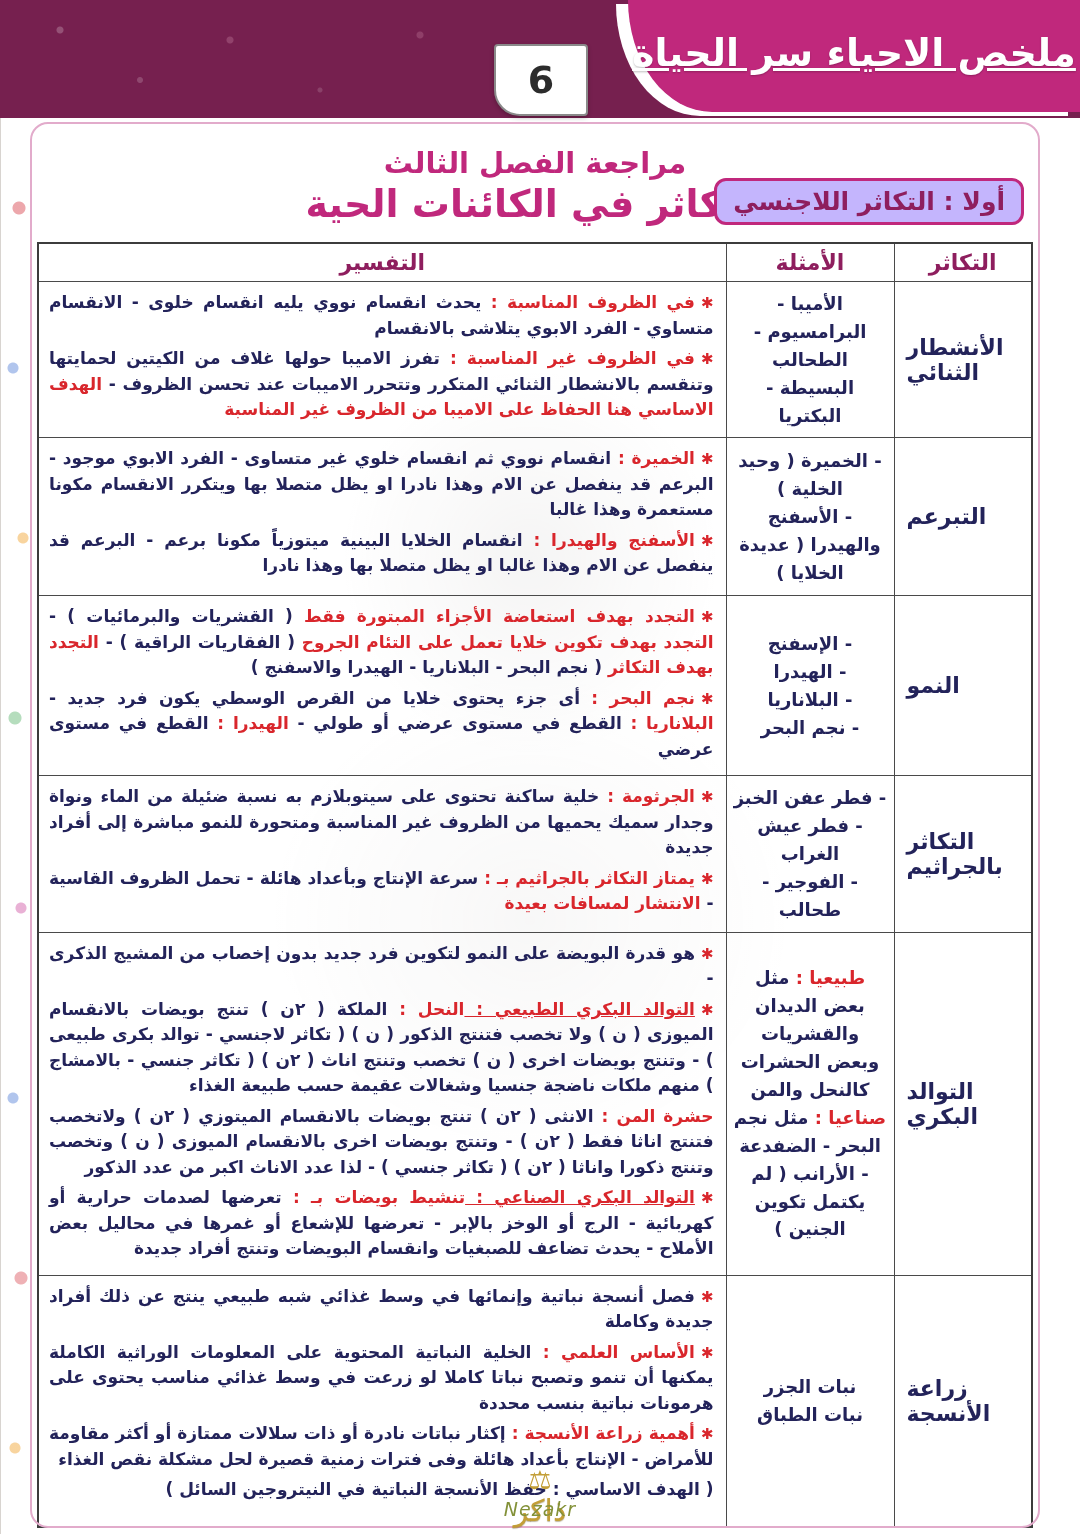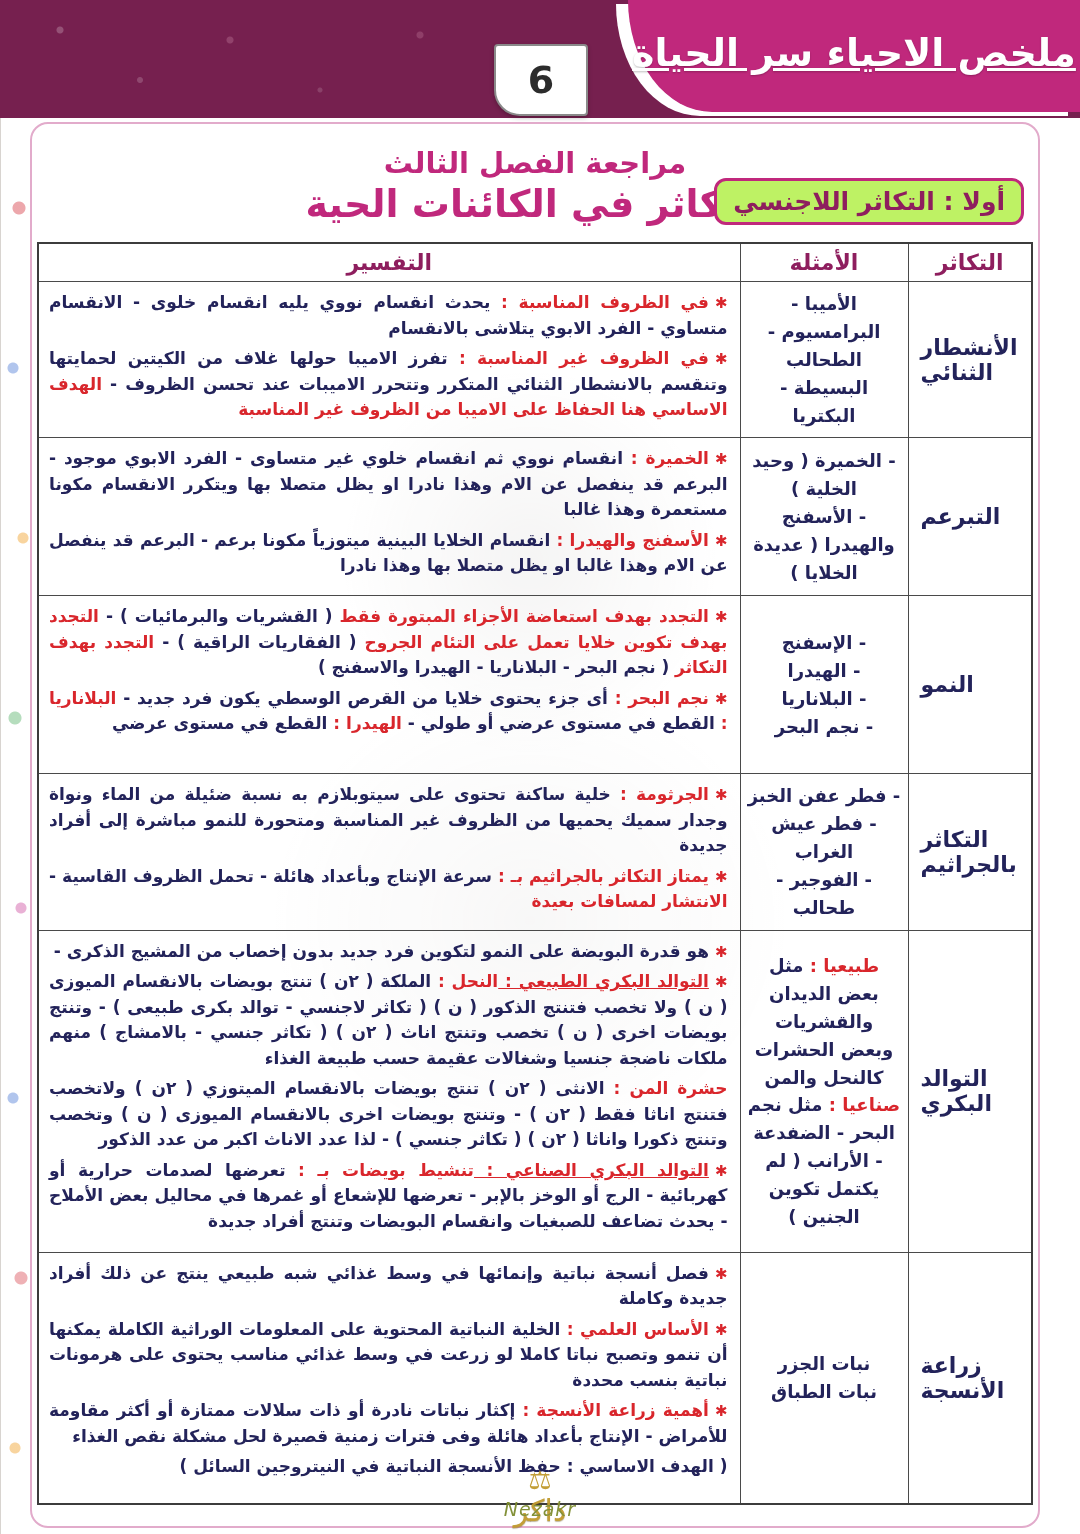--- a/index.html
+++ b/index.html
@@ -73,38 +73,38 @@
   .content { position:absolute; top:122px; left:30px; right:40px; bottom:6px; }
   .content-frame {
     position:absolute; inset:0; border:2px solid var(--frame-pink,#e2abcb);
     border-radius:18px; pointer-events:none;
   }
   .heading { position:relative; text-align:center; padding-top:16px; }
   .heading-line1 { color:var(--magenta,#c0287c); font-size:29px; font-weight:bold;margin-top:8px; }
   .heading-line2 { color:var(--magenta,#c0287c); font-size:38px; font-weight:bold; margin-top:2px; }
   .section-badge {
     position:absolute; right:16px; top:56px;
-    background:#bef264; border:3px solid var(--magenta,#c0287c);
+    background:#c4b5fd; border:3px solid var(--magenta,#c0287c);
     border-radius:12px; padding:6px 16px;
     color:var(--deep-magenta,#8e1e5e); font-size:25px; font-weight:bold;
   }
 
   
   .summary-table {
     width:calc(100% - 14px); margin:16px auto 0;
     border-collapse:collapse; border:2.5px solid #3c3c3c;
     background:rgba(255,255,255,.55);
     table-layout:fixed;
   }
   .summary-table th, .summary-table td { border:1.6px solid #4a4a4a; vertical-align:top; }
   .summary-table thead th {
     color:var(--deep-magenta,#8e1e5e); font-size:22px; font-weight:bold;
     padding:6px 4px; text-align:center; vertical-align:middle; background:rgba(255,255,255,.7);margin-left:44px;
   }
-  .col-type-h       { width:124px; }
+  .col-type-h       { width:138px; }
   .col-examples-h   { width:168px; }
 
   td.col-type {
     width:138px; text-align:left; vertical-align:middle;
     color:var(--navy,#23235a); font-size:22px; font-weight:bold; padding:6px 12px;
   }
   td.col-examples {
     width:168px; text-align:center; vertical-align:middle;
     color:var(--navy,#23235a); font-size:18px; font-weight:bold;
     padding:8px 6px; line-height:1.55; white-space:pre-line;

